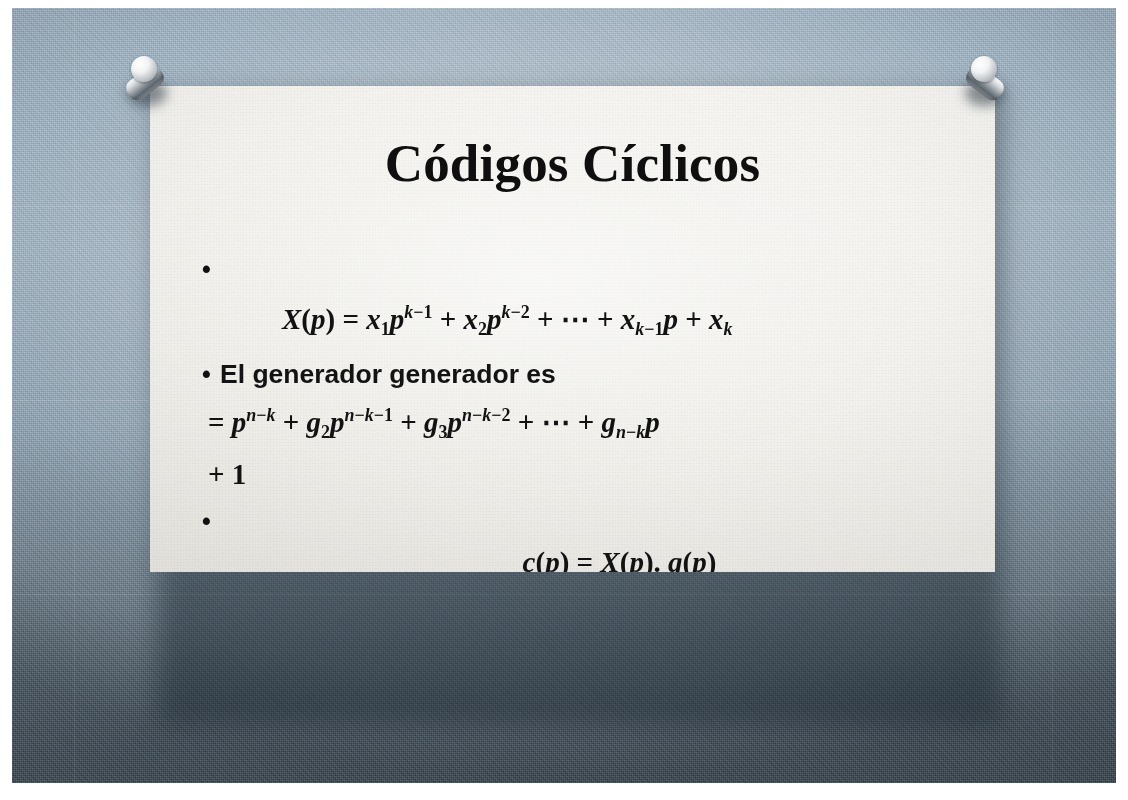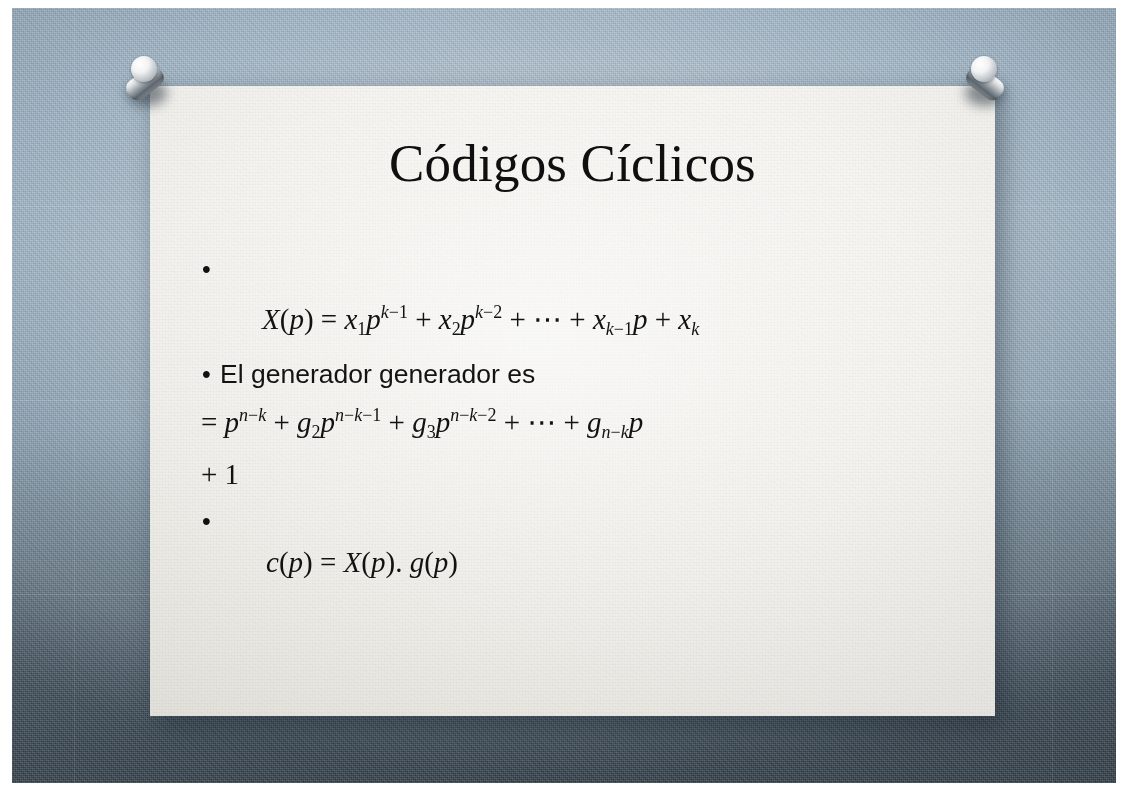--- a/index.html
+++ b/index.html
@@ -80,24 +80,25 @@
     height: 630px;
     background: rgba(18,30,40,0.42);
     filter: blur(13px);
     transform: translate(7px, 9px);
   }
   .paper {
     position: absolute;
     left: 150px;
     top: 86px;
     width: 845px;
-    height: 630px;
+    height: 486px;
     background:
       linear-gradient(200deg, #f7f6f3 0%, #f3f2ee 45%, #eceae5 100%);
     overflow: hidden;
+    font-weight: bold;
   }
   .paper-tex {
     position: absolute;
     inset: 0;
     pointer-events: none;
     background-image:
       repeating-linear-gradient(0deg,  rgba(0,0,0,0.018) 0px, rgba(0,0,0,0.018) 1px, rgba(255,255,255,0.0) 1px, rgba(255,255,255,0.0) 3px),
       repeating-linear-gradient(90deg, rgba(0,0,0,0.016) 0px, rgba(0,0,0,0.016) 1px, rgba(255,255,255,0.0) 1px, rgba(255,255,255,0.0) 3px),
       repeating-linear-gradient(33deg, rgba(0,0,0,0.012) 0px, rgba(0,0,0,0.012) 1px, rgba(255,255,255,0.0) 1px, rgba(255,255,255,0.0) 5px);
     opacity: 0.9;
@@ -181,23 +182,23 @@
     font-size: 0.62em;
     font-style: italic;
   }
   .formula sup { vertical-align: super; }
   .formula sub { vertical-align: sub; }
   .formula sup .op,
   .formula sub .op,
   .formula sup .num,
   .formula sub .num { font-style: normal; }
 
-  .f-indent-1 { margin-left: 64px; margin-top: 4px; margin-bottom: 6px; }
+  .f-indent-1 { margin-left: 84px; margin-top: 4px; margin-bottom: 6px; }
   .f-indent-0 { margin-left: 2px; }
-  .f-cont     { margin-left: 3px; }
+  .f-cont     { margin-left: 10px; }
 
   
   .pin {
     position: absolute;
     width: 54px;
     height: 60px;
     pointer-events: none;
   }
   .pin-left  { left: 119px; top: 50px; }
   .pin-right { left: 957px; top: 50px; }
@@ -294,21 +295,21 @@
           g<sub>n<span class="op">−</span>k</sub>p
         </div>
         <div class="formula f-cont">
           <span class="op">+</span> <span class="num">1</span>
         </div>
 
         <div class="bullet-row" style="margin-top:8px;">
           <div class="bullet-dot">•</div>
         </div>
 
-        <div class="formula" style="margin-left:68px; margin-top:2px;">
+        <div class="formula" style="margin-left:68px; margin-top:2px;text-align:center;">
           c<span class="paren">(</span>p<span class="paren">)</span>
           <span class="op">=</span>
           X<span class="paren">(</span>p<span class="paren">)</span><span class="op">.</span>
           g<span class="paren">(</span>p<span class="paren">)</span>
         </div>
 
       </div>
     </div>
   </div>
 

